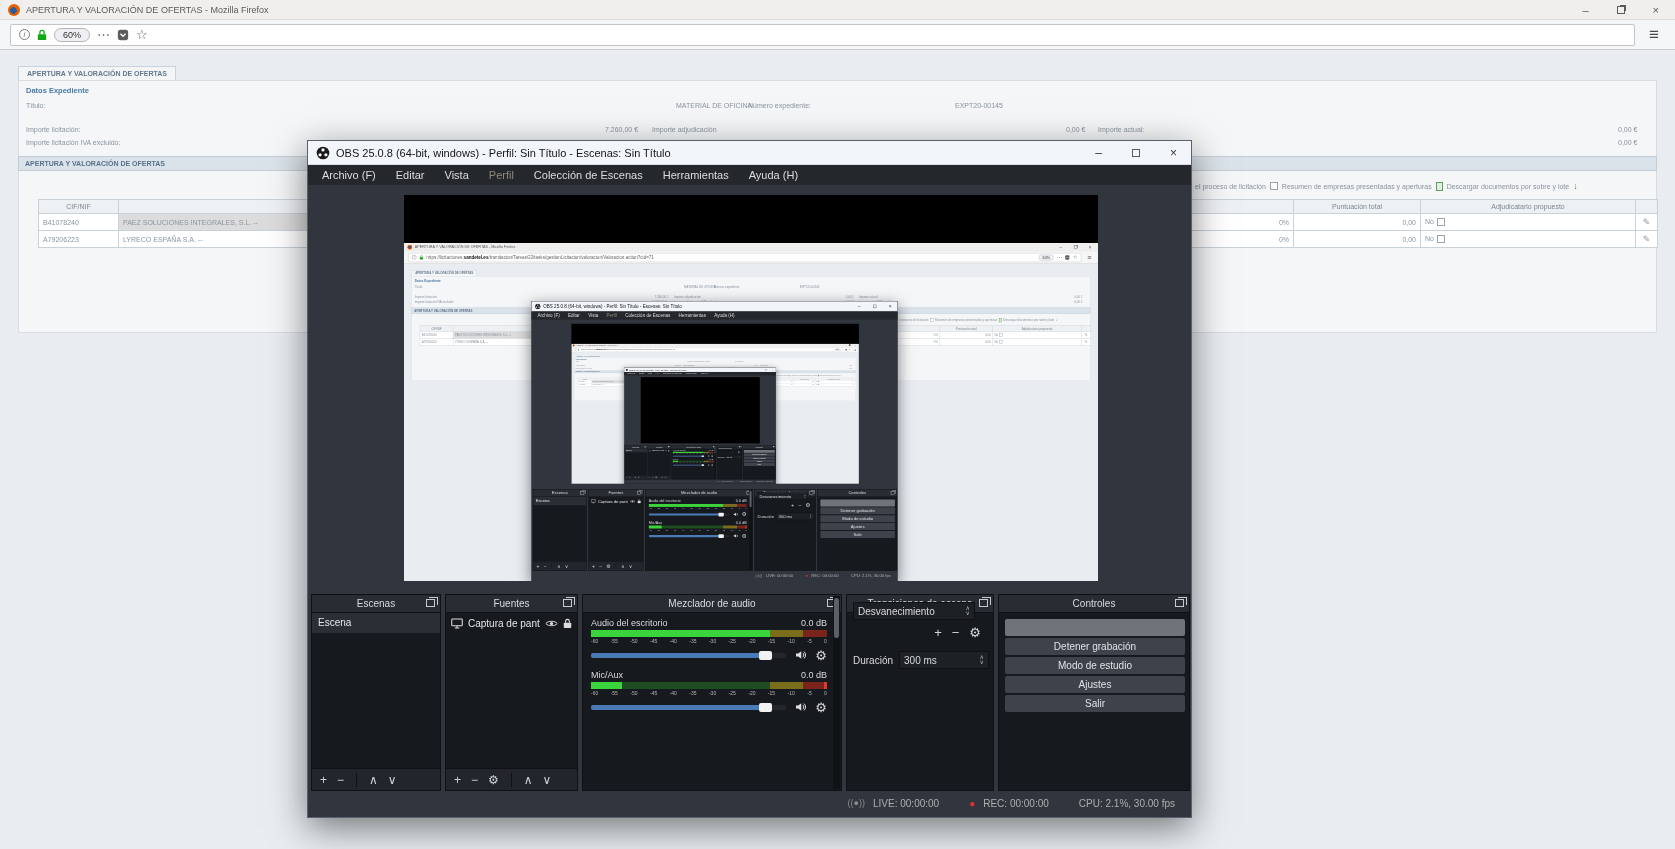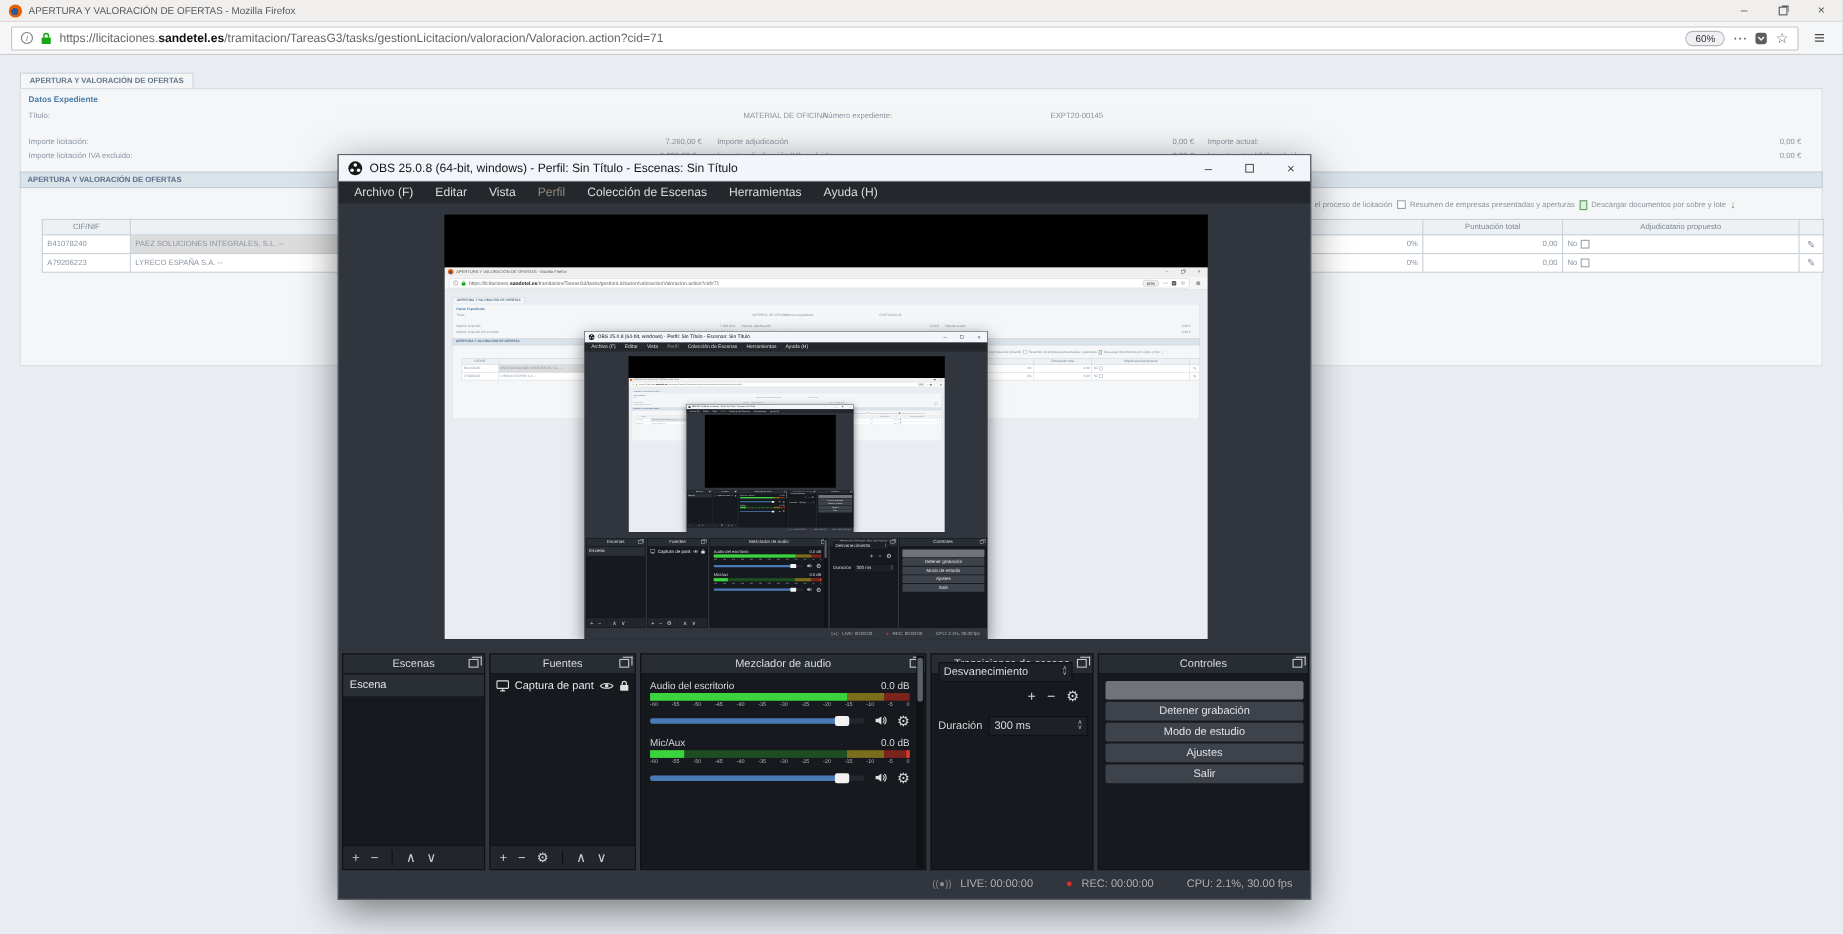--- a/index.html
+++ b/index.html
@@ -139,21 +139,20 @@
 
   <div class="ff-navbar">
     <div class="ff-urlbar">
       <span class="ff-info">i</span>
       <span class="icon-svg">
         <svg width="10" height="12" viewBox="0 0 12 14">
             <rect x="1" y="6" width="10" height="7" rx="1" fill="#12a713"></rect>
             <path d="M3.5 6V4a2.5 2.5 0 015 0v2" stroke="#12a713" fill="none" stroke-width="1.6"></path>
           </svg>
       </span>
-      <span class="ff-url"><span>https://licitaciones.</span><b>sandetel.es</b><span>/tramitacion/TareasG3/tasks/gestionLicitacion/valoracion/Valoracion.action?cid=71</span></span>
       <span class="ff-zoom">60%</span>
       <span class="ff-dots">⋯</span>
       <span class="ff-pocket icon-svg">
         <svg width="12" height="12" viewBox="0 0 14 14">
             <rect x="1" y="1" width="12" height="12" rx="3" fill="#5d5d5d"></rect>
             <path d="M4 5.5l3 3 3-3" stroke="#f5f6f7" fill="none" stroke-width="1.6"></path>
           </svg>
       </span>
       <span class="ff-star">☆</span>
     </div>

